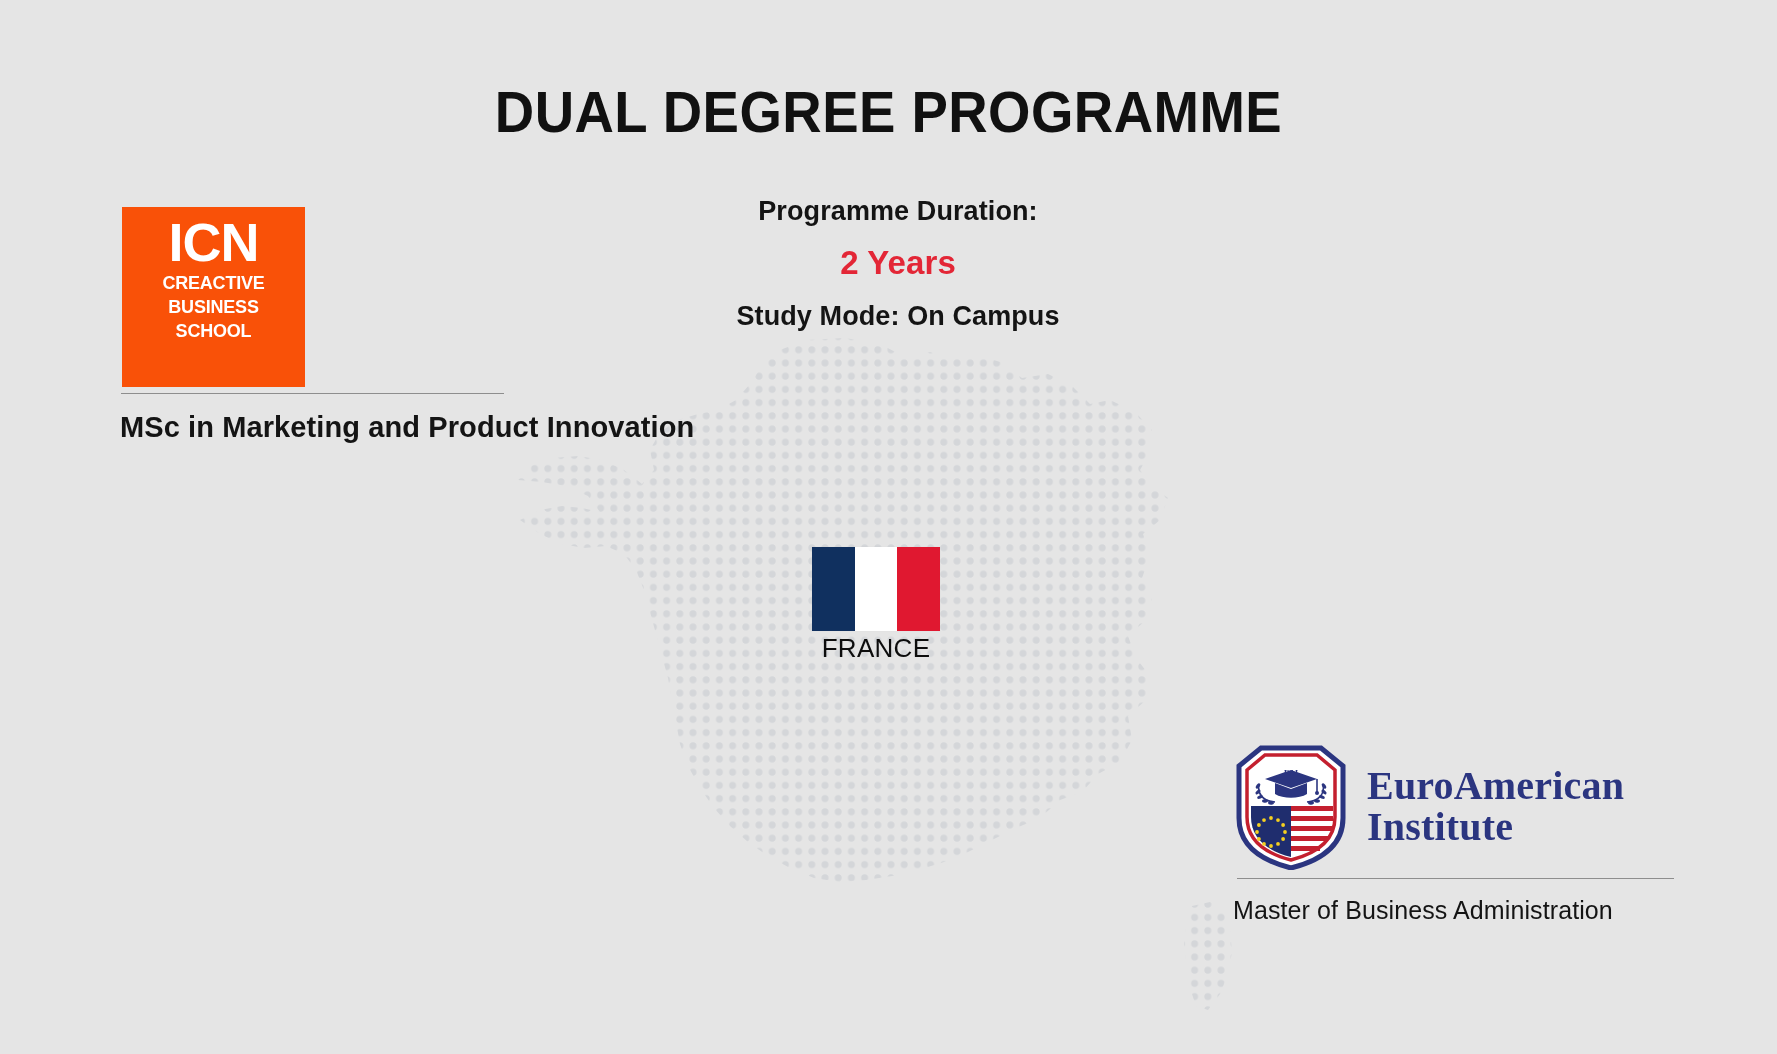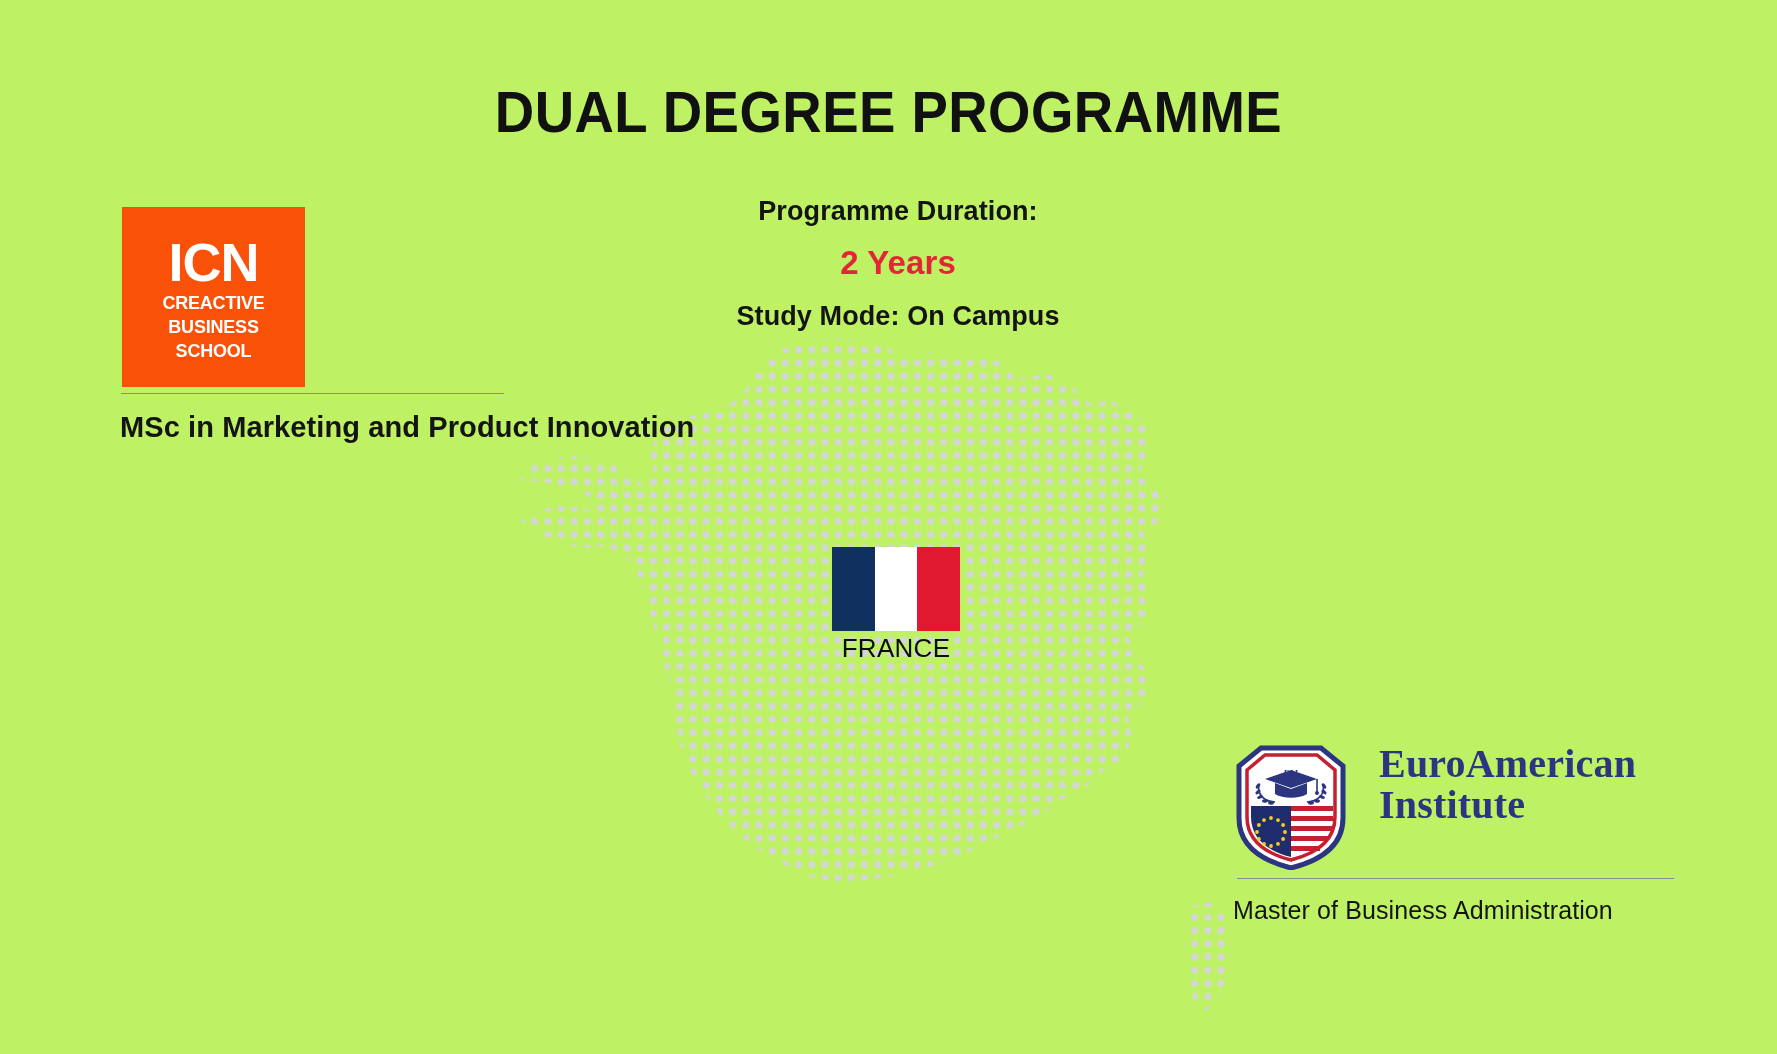--- a/index.html
+++ b/index.html
@@ -8,21 +8,21 @@
     background: #ffffff;
   }
   body {
     font-family: "Liberation Sans", sans-serif;
     -webkit-font-smoothing: antialiased;
   }
   #canvas {
     position: relative;
     width: 1777px;
     height: 1054px;
-    background: #bef264;
+    background: #e5e5e5;
     overflow: hidden;
   }
 
   
   #page-title {
     position: absolute;
     left: 0;
     top: 78px;
     width: 1777px;
     text-align: center;
@@ -85,21 +85,21 @@
   }
   #icn-logo {
     position: relative;
     width: 183px;
     height: 180px;
     background: #f95108;
     display: flex;
     flex-direction: column;
     align-items: center;
     justify-content: flex-start;
-    padding-top: 20px;
+    padding-top: 0;
     box-sizing: border-box;
   }
   #icn-logo .icn-mark {
     color: #ffffff;
     font-size: 54px;
     font-weight: 800;
     letter-spacing: -1px;
     line-height: 1;
     margin-top: 8px;
     font-family: "Liberation Sans", sans-serif;
@@ -129,21 +129,21 @@
     white-space: nowrap;
     font-size: 29px;
     font-weight: 700;
     color: #141414;
     letter-spacing: 0.1px;
   }
 
   
   #flag-marker {
     position: absolute;
-    left: 832px;
+    left: 812px;
     top: 547px;
   }
   #france-flag {
     display: flex;
     width: 128px;
     height: 84px;
     box-shadow: 0 0 0 0.5px rgba(0,0,0,0.02);
   }
   #france-flag .band-blue  { width: 33.34%; background: #10305f; }
   #france-flag .band-white { width: 33.33%; background: #ffffff; }
@@ -159,22 +159,22 @@
   }
 
   
   #eai-block {
     position: absolute;
     left: 1233px;
     top: 744px;
   }
   #eai-logo-row {
     display: flex;
-    align-items: flex-start;
-    gap: 30px;
+    align-items: center;
+    gap: 18px;
   }
   #eai-wordmark {
     color: #2b3580;
     font-family: "Liberation Serif", serif;
     font-size: 40px;
     font-weight: 700;
     line-height: 1.02;
     letter-spacing: 0.2px;
   }
   #eai-divider {

